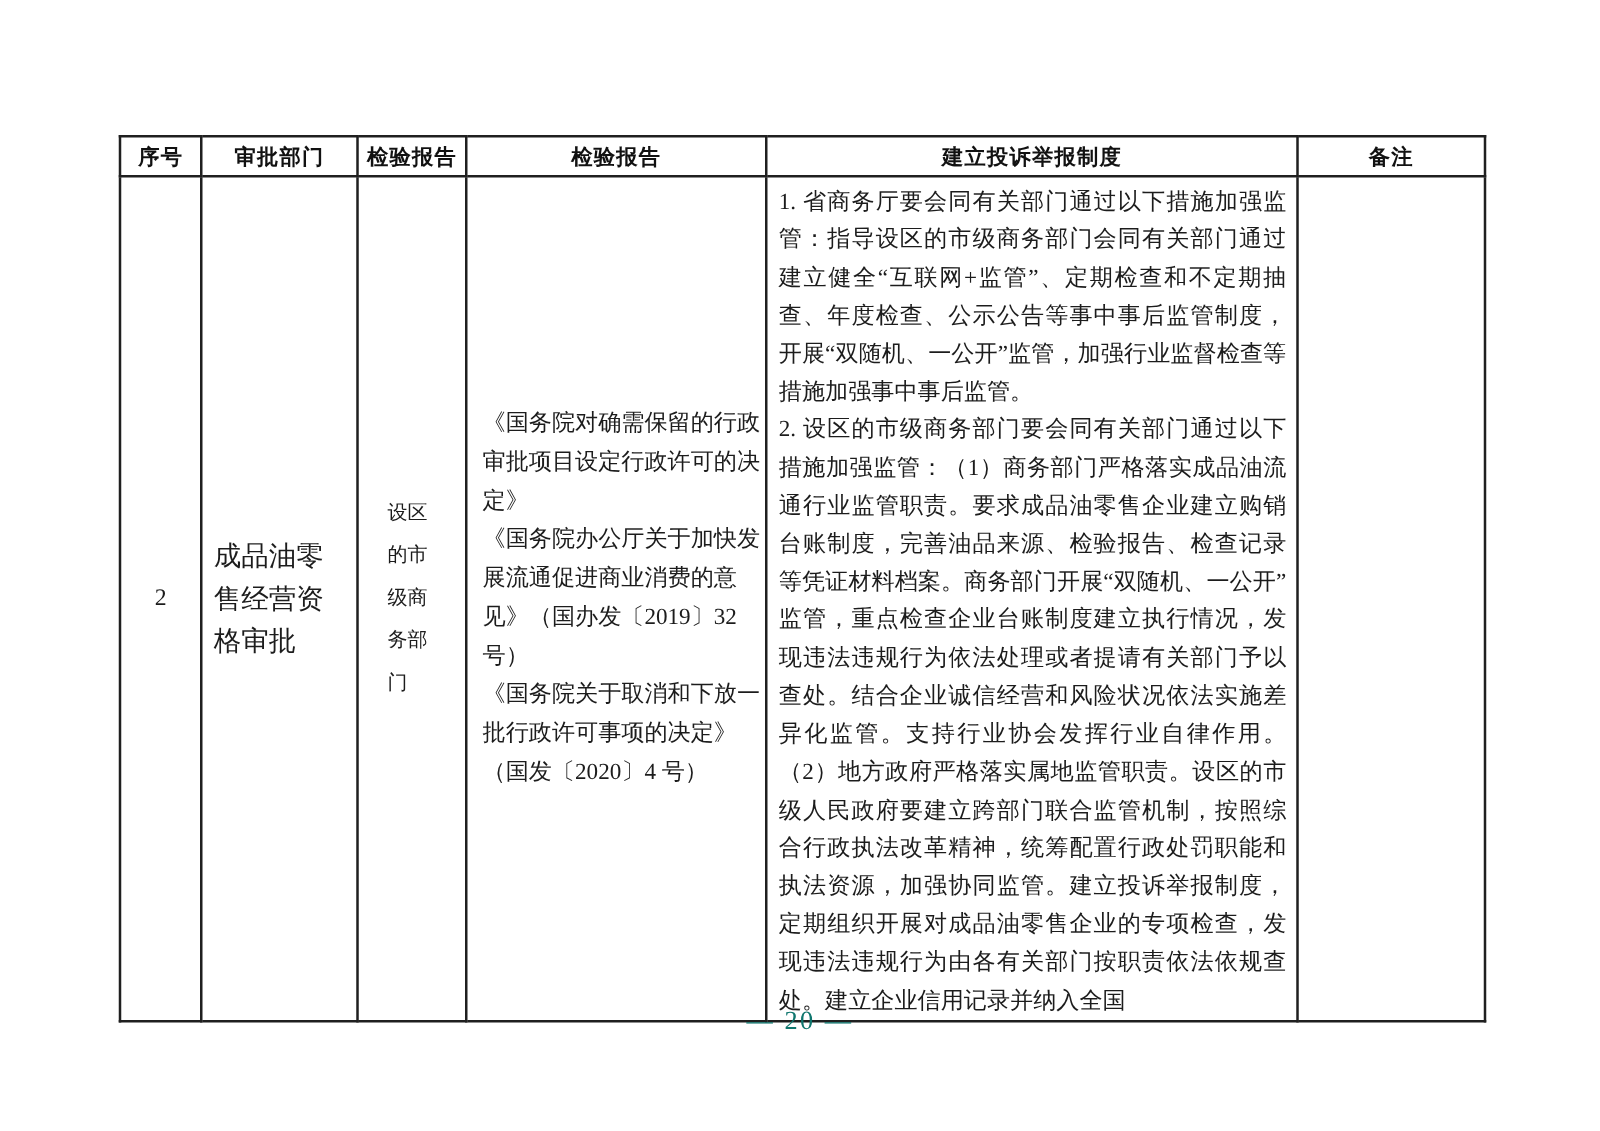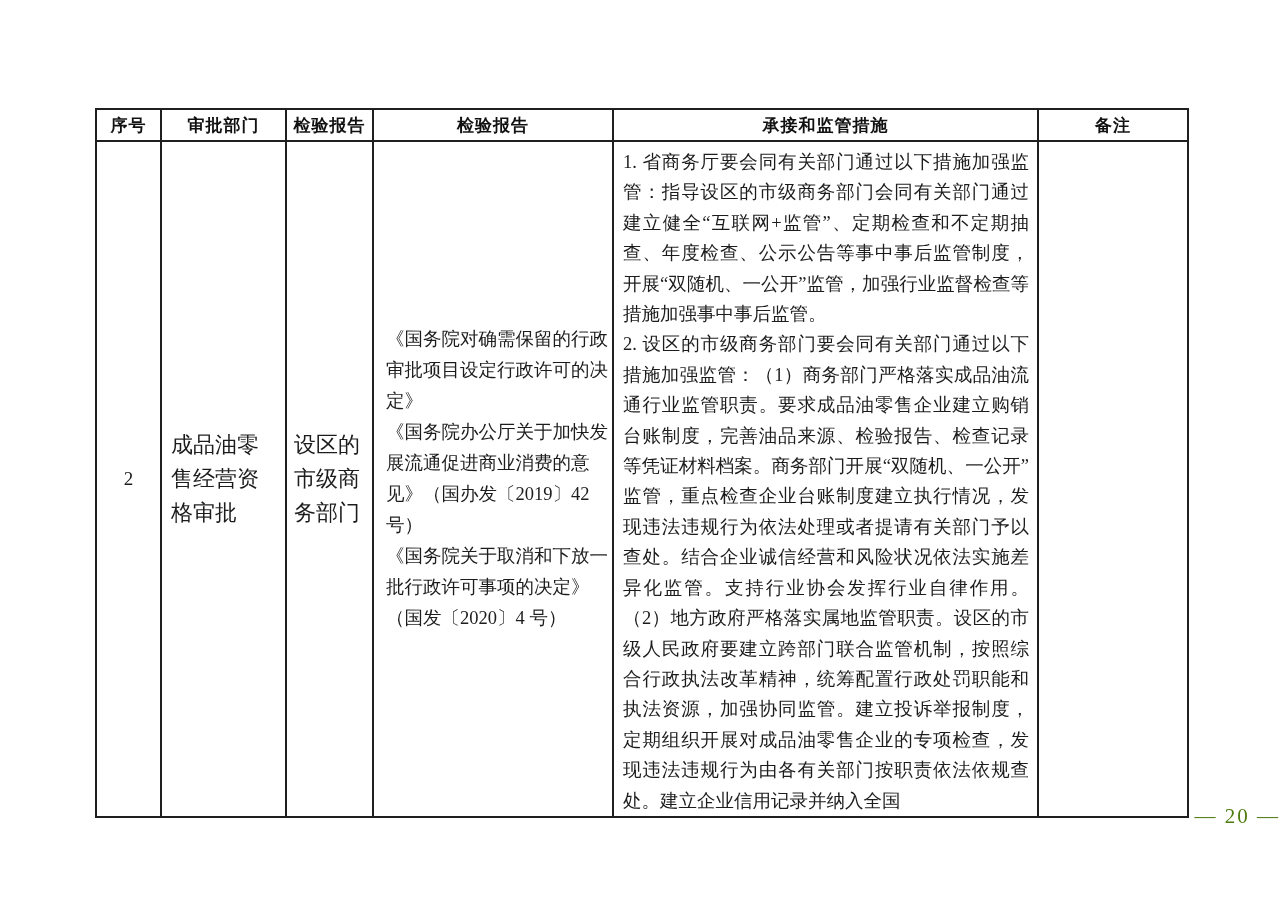--- a/index.html
+++ b/index.html
@@ -51,23 +51,23 @@
   }
   td.cell-item {
     vertical-align: middle;
     font-size: 22px;
     line-height: 34px;
     padding: 0 9px;
     text-align: left;
   }
   td.cell-dept {
     vertical-align: middle;
-    font-size: 22px;
+    font-size: 16px;
     line-height: 34px;
-    padding: 0 7px;
+    padding: 0 23px;
     text-align: left;
   }
   td.cell-basis {
     vertical-align: middle;
     font-size: 18.5px;
     line-height: 31px;
     padding: 0 4px 0 12px;
     text-align: left;
   }
   td.cell-basis p { margin: 0; }
@@ -79,24 +79,24 @@
     text-align: justify;
     text-justify: inter-ideograph;
   }
   td.cell-measures p { margin: 0; }
   td.cell-remarks { vertical-align: middle; }
   .page-number {
     position: absolute;
     top: 804px;
     left: 0;
     width: 1280px;
-    text-align: right;
+    text-align: center;
     font-family: "Liberation Serif", "DejaVu Serif", serif;
     font-size: 21px;
-    color: #4d7c0f;
+    color: #0f766e;
     letter-spacing: 2px;
   }
 </style>
 </head>
 <body>
 
 <div class="page">
 
   <table class="doc-table">
     <colgroup>
@@ -106,32 +106,32 @@
       <col style="width:240px">
       <col style="width:425px">
       <col style="width:150px">
     </colgroup>
     <thead>
       <tr>
         <th>序号</th>
         <th>审批部门</th>
         <th>检验报告</th>
         <th>检验报告</th>
-        <th>承接和监管措施</th>
+        <th>建立投诉举报制度</th>
         <th>备注</th>
       </tr>
     </thead>
     <tbody>
       <tr class="body-row">
         <td class="cell-serial">2</td>
         <td class="cell-item">成品油零售经营资格审批</td>
         <td class="cell-dept">设区的市级商务部门</td>
         <td class="cell-basis">
           <p>《国务院对确需保留的行政审批项目设定行政许可的决定》</p>
-          <p>《国务院办公厅关于加快发展流通促进商业消费的意见》（国办发〔2019〕42 号）</p>
+          <p>《国务院办公厅关于加快发展流通促进商业消费的意见》（国办发〔2019〕32 号）</p>
           <p>《国务院关于取消和下放一批行政许可事项的决定》（国发〔2020〕4 号）</p>
         </td>
         <td class="cell-measures">
           <p>1. 省商务厅要会同有关部门通过以下措施加强监管：指导设区的市级商务部门会同有关部门通过建立健全“互联网+监管”、定期检查和不定期抽查、年度检查、公示公告等事中事后监管制度，开展“双随机、一公开”监管，加强行业监督检查等措施加强事中事后监管。</p>
           <p>2. 设区的市级商务部门要会同有关部门通过以下措施加强监管：（1）商务部门严格落实成品油流通行业监管职责。要求成品油零售企业建立购销台账制度，完善油品来源、检验报告、检查记录等凭证材料档案。商务部门开展“双随机、一公开”监管，重点检查企业台账制度建立执行情况，发现违法违规行为依法处理或者提请有关部门予以查处。结合企业诚信经营和风险状况依法实施差异化监管。支持行业协会发挥行业自律作用。（2）地方政府严格落实属地监管职责。设区的市级人民政府要建立跨部门联合监管机制，按照综合行政执法改革精神，统筹配置行政处罚职能和执法资源，加强协同监管。建立投诉举报制度，定期组织开展对成品油零售企业的专项检查，发现违法违规行为由各有关部门按职责依法依规查处。建立企业信用记录并纳入全国</p>
         </td>
         <td class="cell-remarks"></td>
       </tr>
     </tbody>
   </table>

